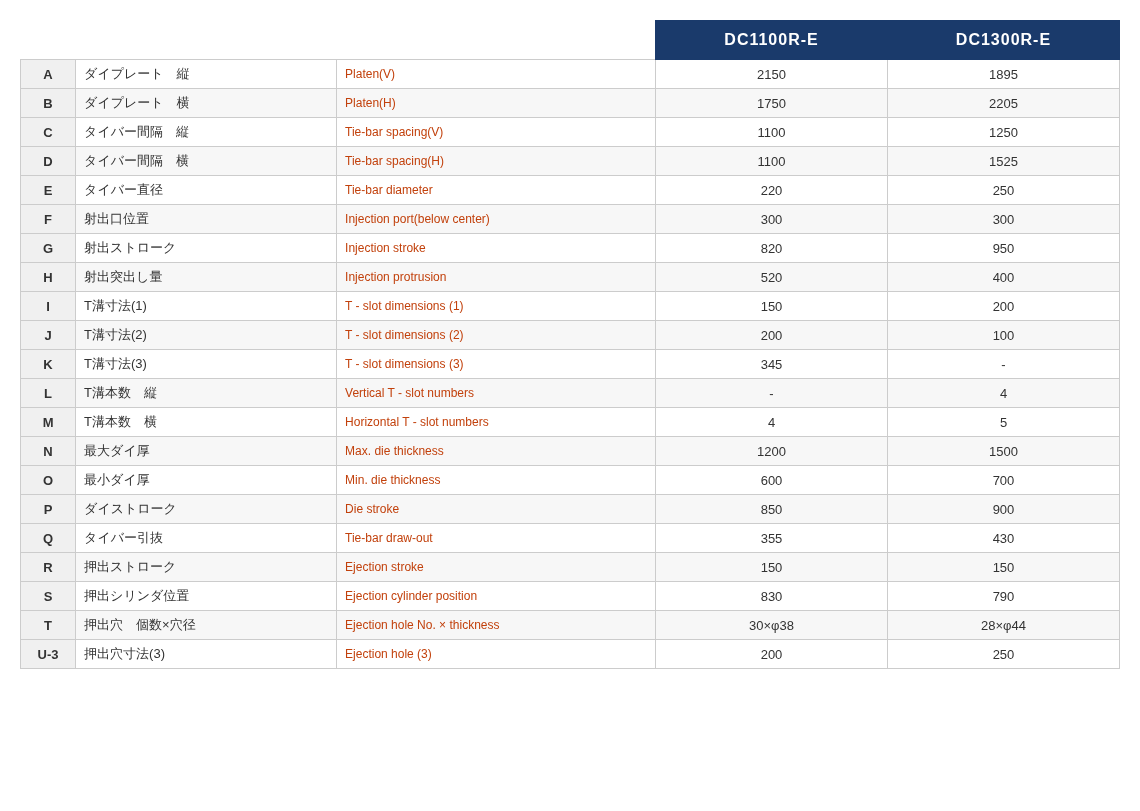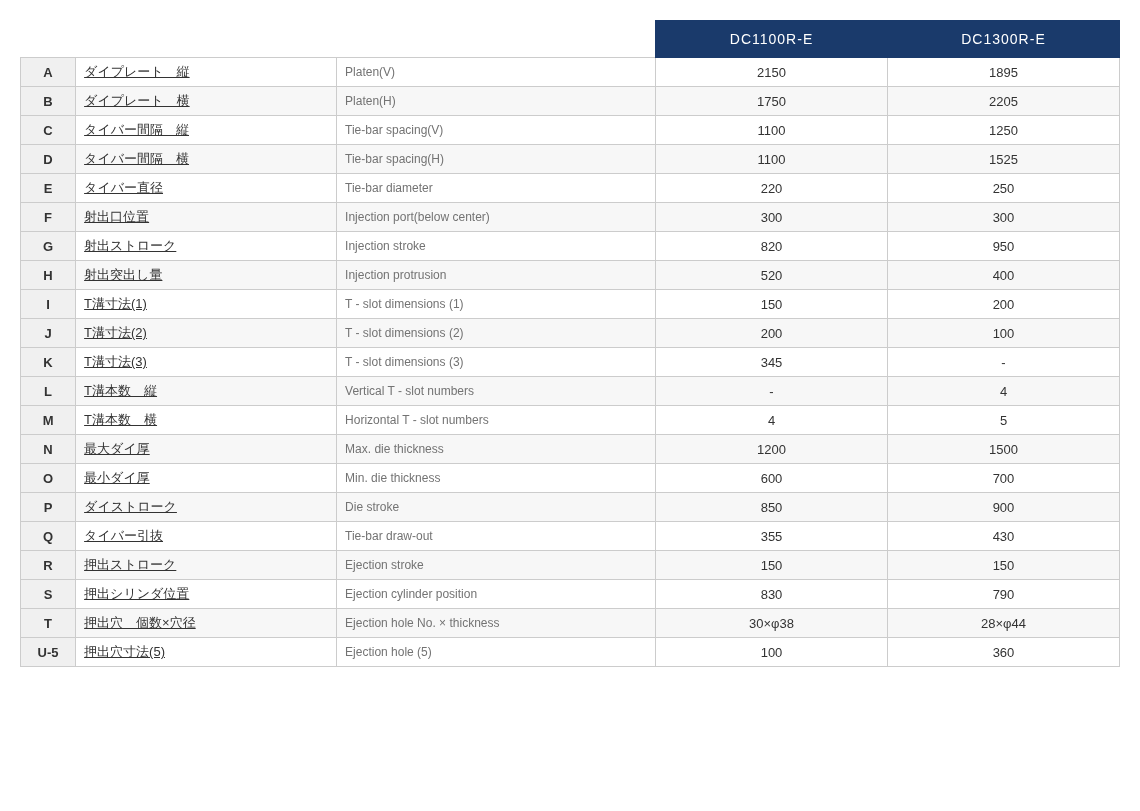--- a/index.html
+++ b/index.html
@@ -20,24 +20,24 @@
     }
     col.col-key { width: 38px; }
     col.col-jp { width: 180px; }
     col.col-en { width: 220px; }
     col.col-dc1100 { width: 160px; }
     col.col-dc1300 { width: 160px; }
 
     thead tr th {
       background-color: #1a3a6b;
       color: #fff;
-      font-weight: normal;
+      font-weight: bold;
       text-align: center;
       padding: 10px 16px;
-      font-size: 14px;
+      font-size: 16px;
       letter-spacing: 1px;
     }
     thead tr th.th-empty {
       background: #fff;
       border: none;
     }
     tbody tr td {
       border: 1px solid #ccc;
       padding: 5px 8px;
       vertical-align: middle;
@@ -50,25 +50,24 @@
     }
     td.td-key {
       text-align: center;
       font-weight: bold;
       background: #f0f0f0 !important;
       color: #333;
       border-right: 1px solid #ccc;
     }
     td.td-jp {
       font-size: 13px;
-      text-decoration: underline;
     }
     td.td-en {
       font-size: 12px;
-      color: #737373;
+      color: #c2410c;
     }
     td.td-val {
       text-align: center;
       font-size: 13px;
     }
     thead th:not(.th-empty) {
       border: 1px solid #1a3a6b;
     }
   </style>
 </head>
@@ -227,21 +226,21 @@
           <td class="td-val">790</td>
         </tr>
         <tr>
           <td class="td-key">T</td>
           <td class="td-jp">押出穴　個数×穴径</td>
           <td class="td-en">Ejection hole No. × thickness</td>
           <td class="td-val">30×φ38</td>
           <td class="td-val">28×φ44</td>
         </tr>
         <tr>
-          <td class="td-key">U-5</td>
-          <td class="td-jp">押出穴寸法(5)</td>
-          <td class="td-en">Ejection hole (5)</td>
-          <td class="td-val">100</td>
-          <td class="td-val">360</td>
+          <td class="td-key">U-3</td>
+          <td class="td-jp">押出穴寸法(3)</td>
+          <td class="td-en">Ejection hole (3)</td>
+          <td class="td-val">200</td>
+          <td class="td-val">250</td>
         </tr>
       </tbody>
   </table>
 </div>
 
 </body></html>

